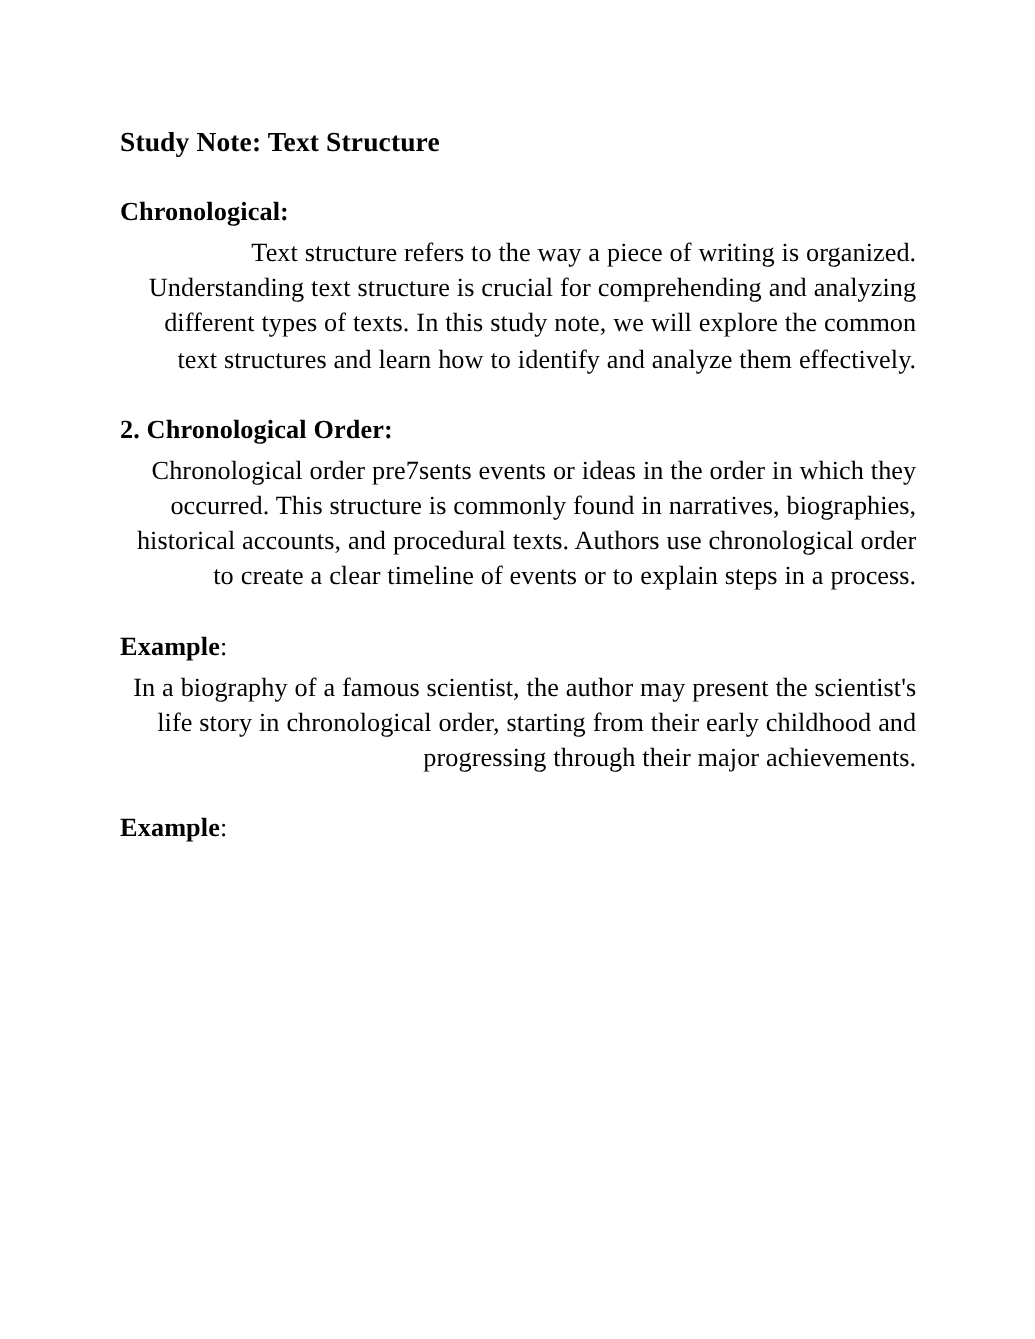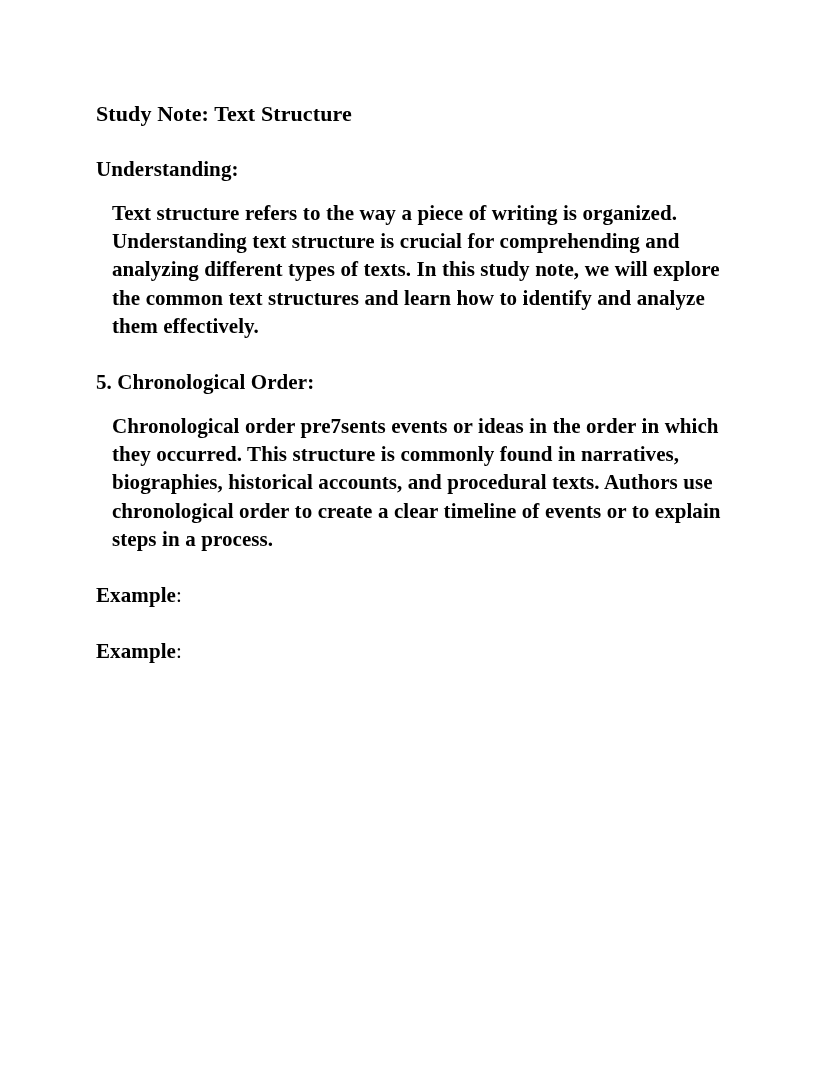--- a/index.html
+++ b/index.html
@@ -46,49 +46,50 @@
     font-weight: bold;
     line-height: 28px;
     margin: 0;
     letter-spacing: 0.1px;
   }
   .heading .trail {
     font-weight: normal;
   }
   .body-text {
     font-size: 21px;
-    font-weight: bold;
+    font-weight: normal;
     line-height: 28.2px;
-    margin: 16px;
+    margin: 5px;
     max-width: 632px;
-    text-align: left;
+    text-align: right;
     letter-spacing: 0.05px;
     word-spacing: 0.2px;
   }
 </style>
 </head>
 <body>
 
 <div class="page">
 
   <h1 class="doc-title">Study Note: Text Structure</h1>
 
 
   <div class="section">
-    <p class="heading"><span>Understanding:</span><span class="trail"></span></p>
+    <p class="heading"><span>Chronological:</span><span class="trail"></span></p>
     <p class="body-text">Text structure refers to the way a piece of writing is organized. Understanding text structure is crucial for comprehending and analyzing different types of texts. In this study note, we will explore the common text structures and learn how to identify and analyze them effectively.</p>
   </div>
 
   <div class="section">
-    <p class="heading"><span>5. Chronological Order:</span><span class="trail"></span></p>
+    <p class="heading"><span>2. Chronological Order:</span><span class="trail"></span></p>
     <p class="body-text">Chronological order pre7sents events or ideas in the order in which they occurred. This structure is commonly found in narratives, biographies, historical accounts, and procedural texts. Authors use chronological order to create a clear timeline of events or to explain steps in a process.</p>
   </div>
 
   <div class="section">
     <p class="heading"><span>Example</span><span class="trail">:</span></p>
+    <p class="body-text">In a biography of a famous scientist, the author may present the scientist's life story in chronological order, starting from their early childhood and progressing through their major achievements.</p>
   </div>
 
   <div class="section">
   </div>
 
   <div class="section">
     <p class="heading"><span>Example</span><span class="trail">:</span></p>
   </div>
 
 </div>

